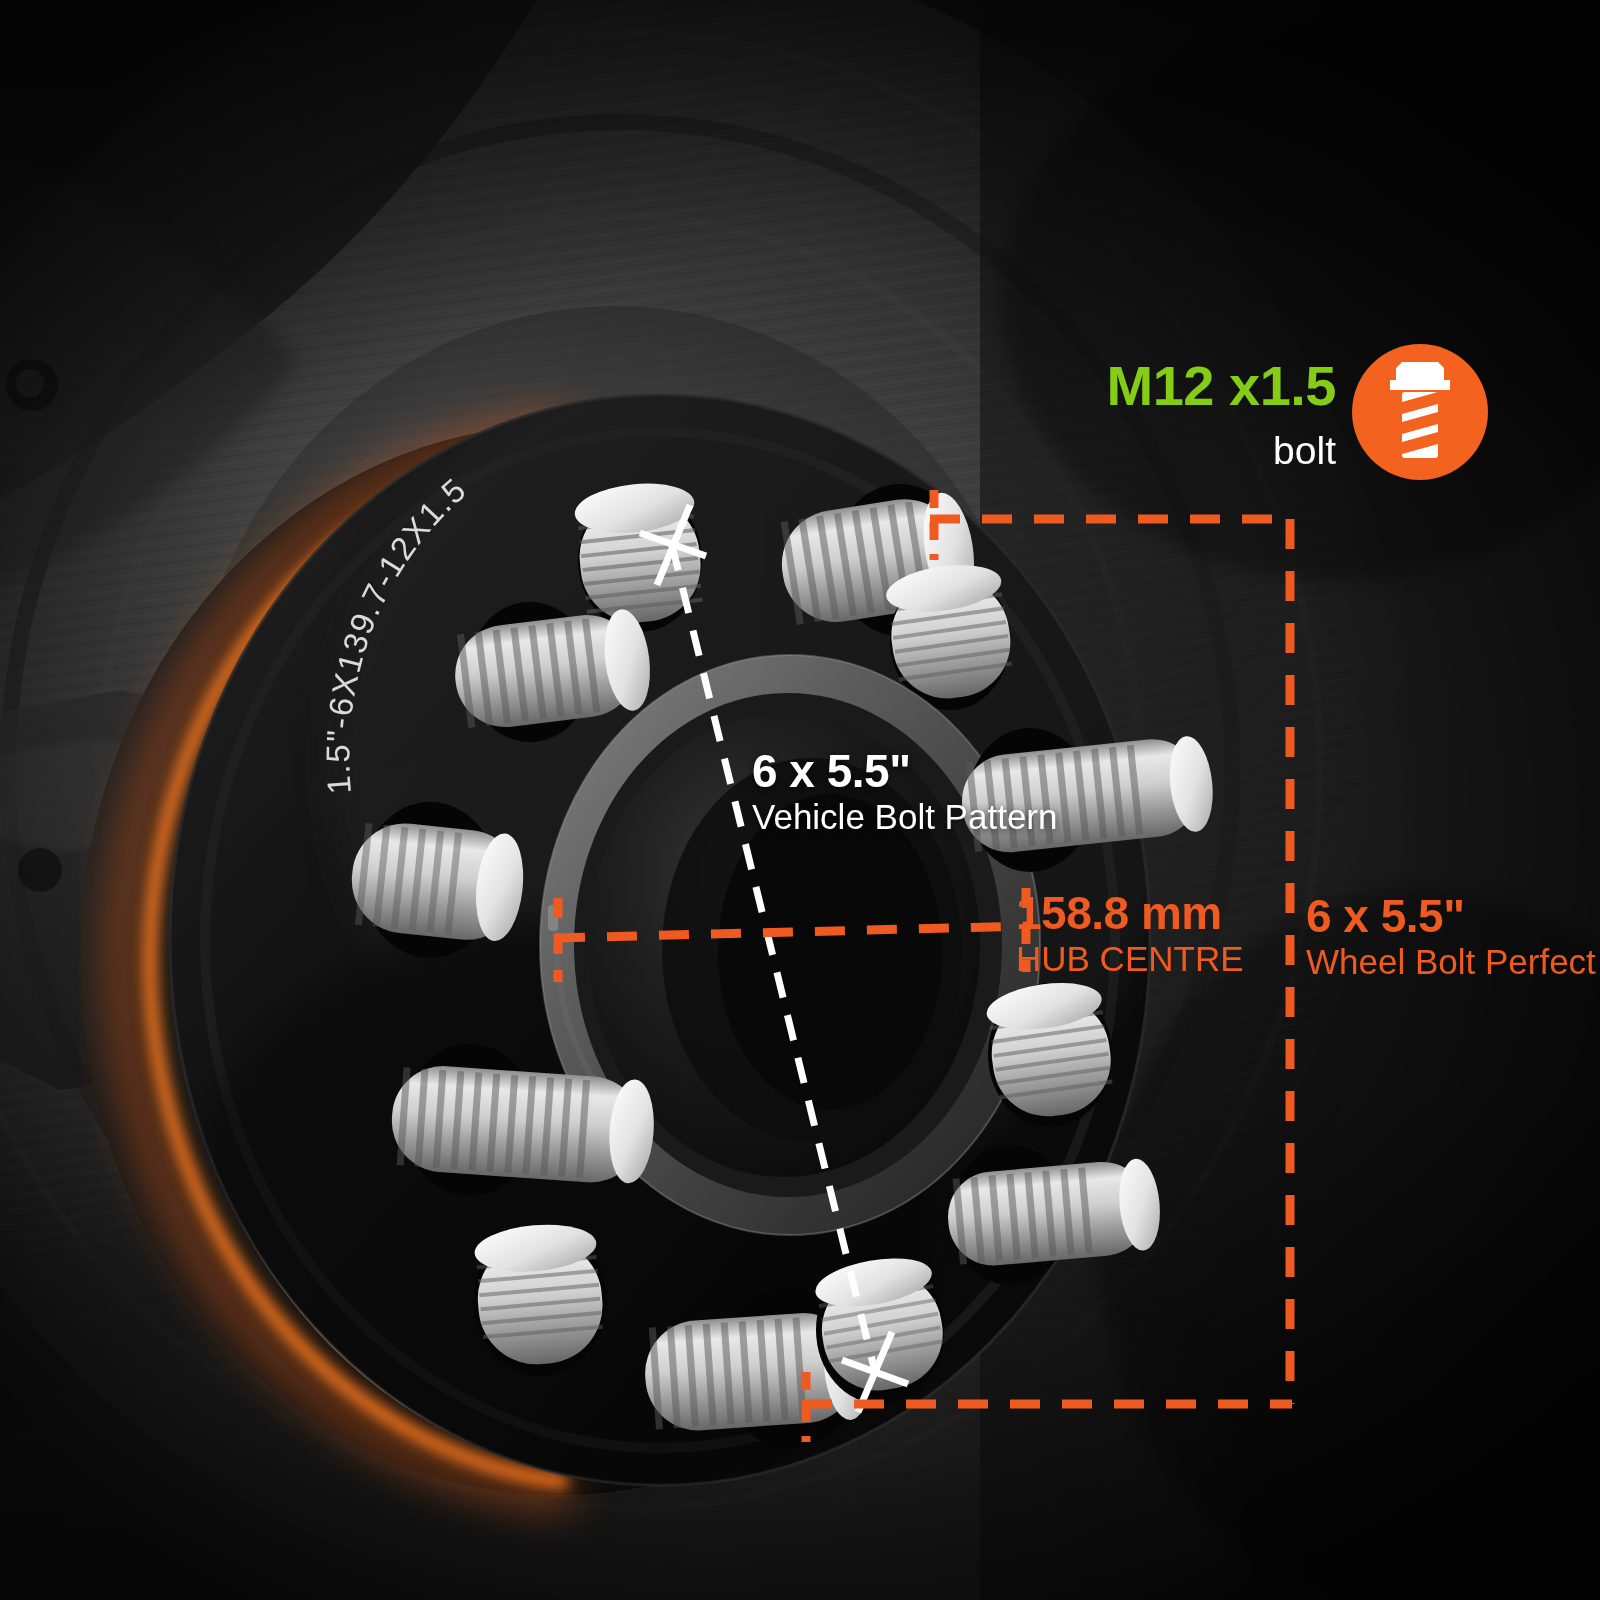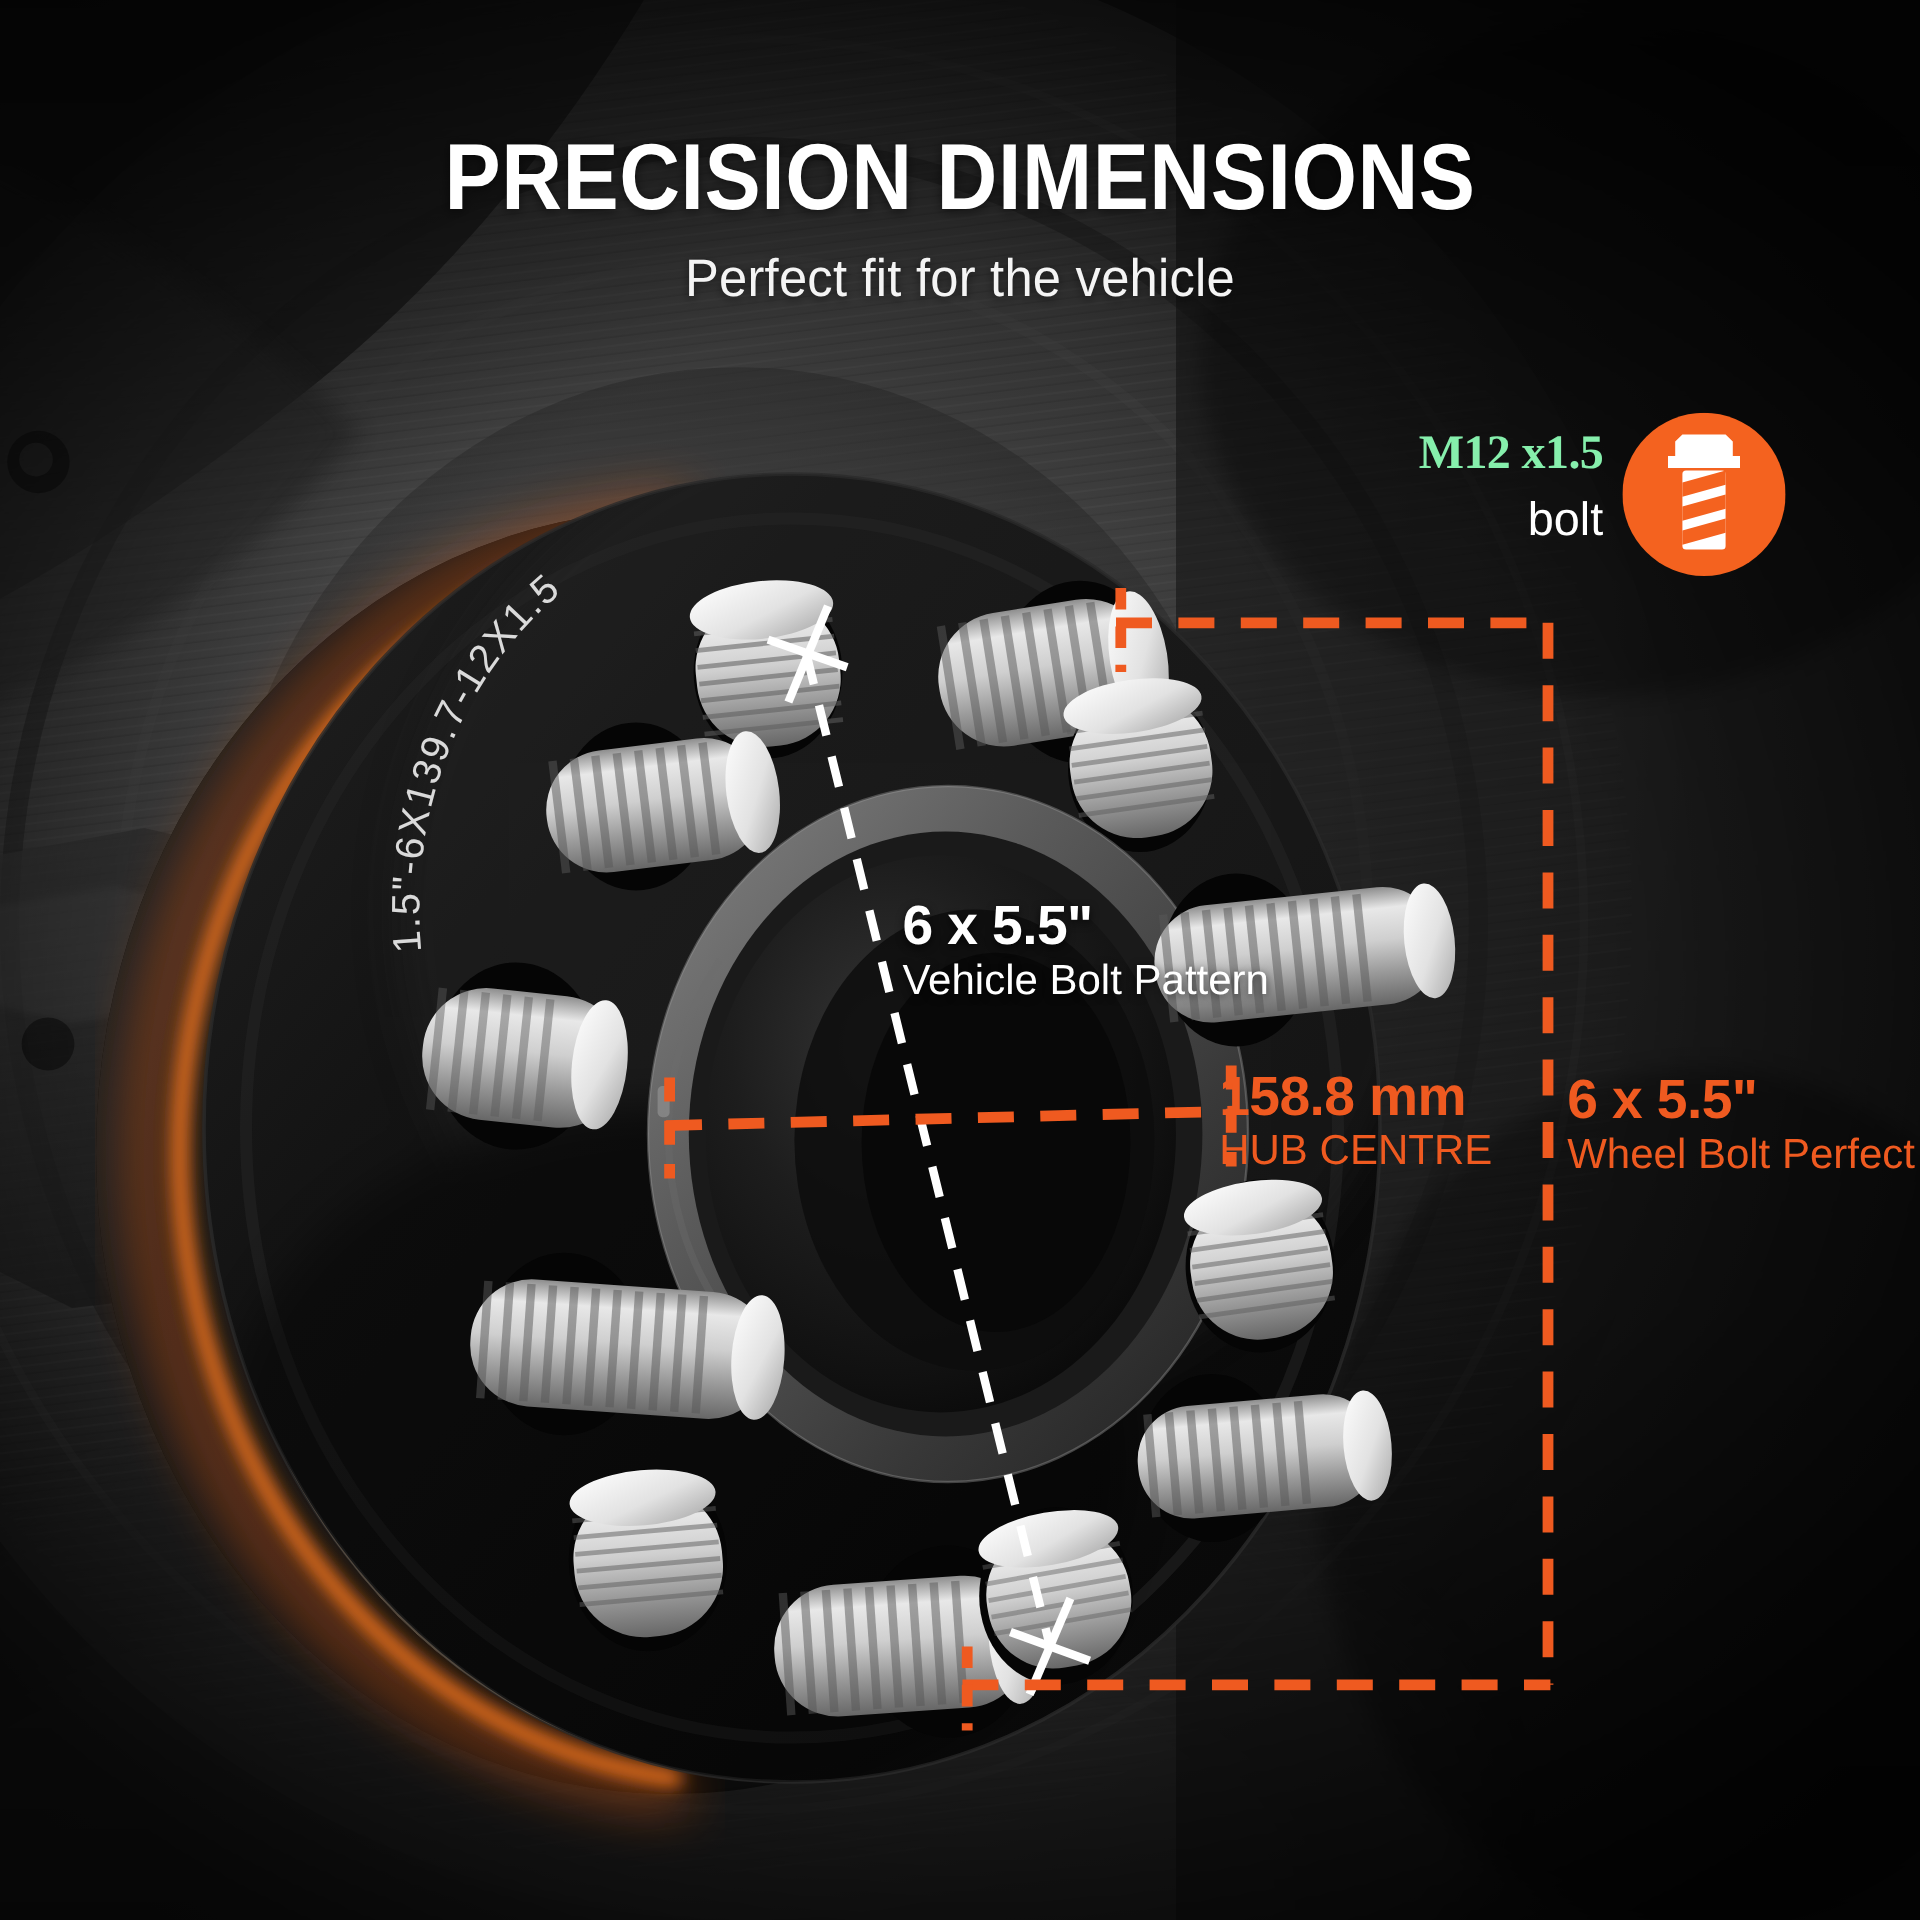--- a/index.html
+++ b/index.html
@@ -62,26 +62,25 @@
     height: 140px;
   }
   .bolt-badge .txt {
     position: absolute;
     right: 152px;
     top: 4px;
     text-align: right;
     width: 240px;
   }
   .bolt-badge .line1 {
-    font-size: 40px;
+    font-size: 56px;
     font-weight: 700;
-    color: #86efac;
+    color: #84cc16;
     line-height: 1.06;
     letter-spacing: -0.5px;
-    font-family: Liberation Serif, serif;
   }
   .bolt-badge .line2 {
     font-size: 39px;
     font-weight: 400;
     color: #ffffff;
     line-height: 1.1;
     margin-top: 15px;
   }
   .bolt-circle {
     position: absolute;
@@ -577,24 +576,20 @@
       <line x1="934" y1="490" x2="934" y2="560" stroke-width="9" stroke-dasharray="18 14" stroke-linecap="butt"></line>
 
       <line x1="1290" y1="519" x2="1290" y2="1404" stroke-width="9" stroke-dasharray="30 22" stroke-linecap="butt"></line>
 
       <line x1="802" y1="1404" x2="1292" y2="1404" stroke-width="9" stroke-dasharray="30 22" stroke-linecap="butt"></line>
 
       <line x1="806" y1="1372" x2="806" y2="1442" stroke-width="9" stroke-dasharray="18 14" stroke-linecap="butt"></line>
     </g>
   </svg>
 
-  <div class="headline-wrap">
-    <div class="headline">PRECISION DIMENSIONS</div>
-    <div class="subhead">Perfect fit for the vehicle</div>
-  </div>
 
   <div class="bolt-badge">
     <div class="txt">
       <div class="line1">M12 x1.5</div>
       <div class="line2">bolt</div>
     </div>
     <svg class="bolt-circle" viewBox="0 0 136 136" xmlns="http://www.w3.org/2000/svg">
       <circle cx="68" cy="68" r="68" fill="#f4621f"></circle>
       <g fill="#ffffff">
 

